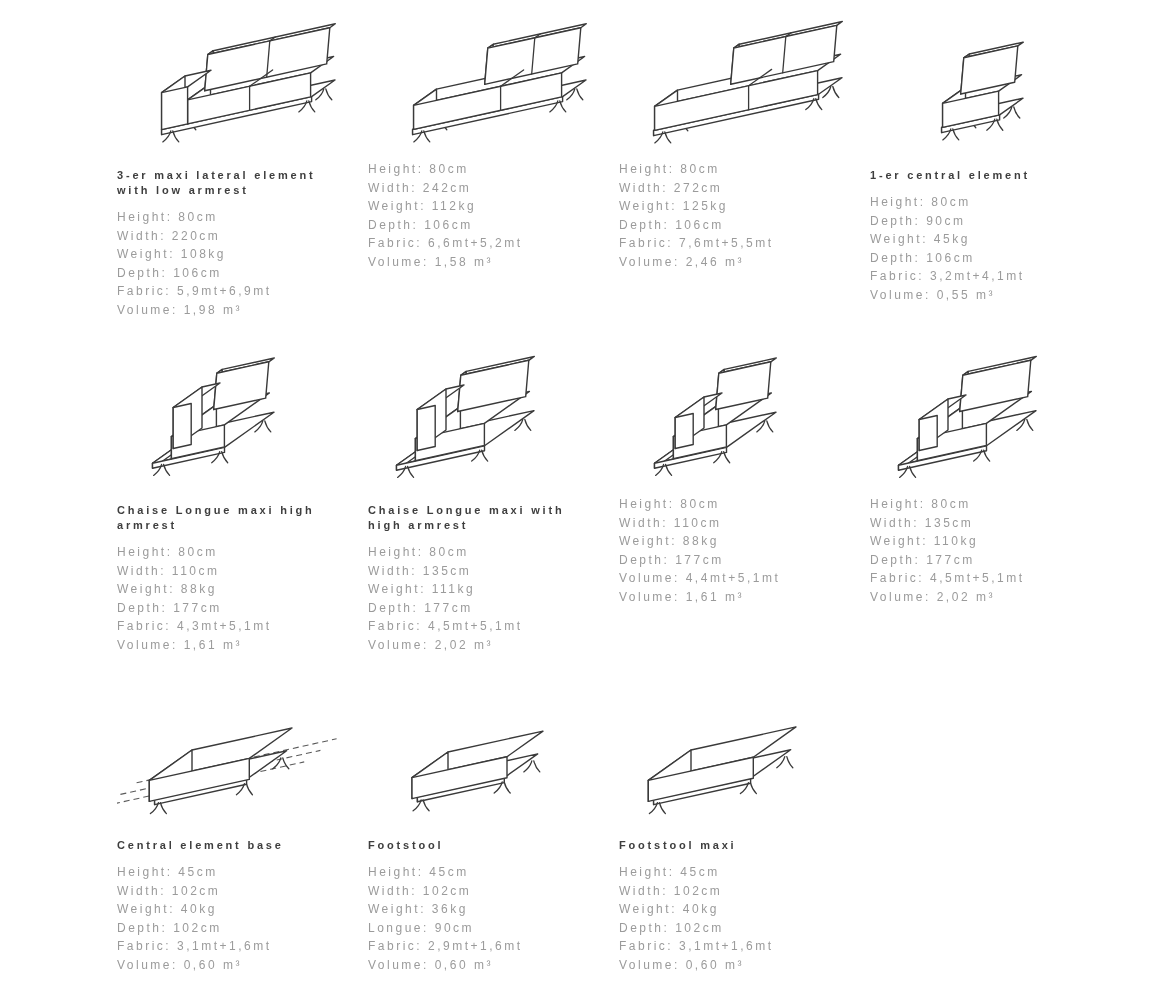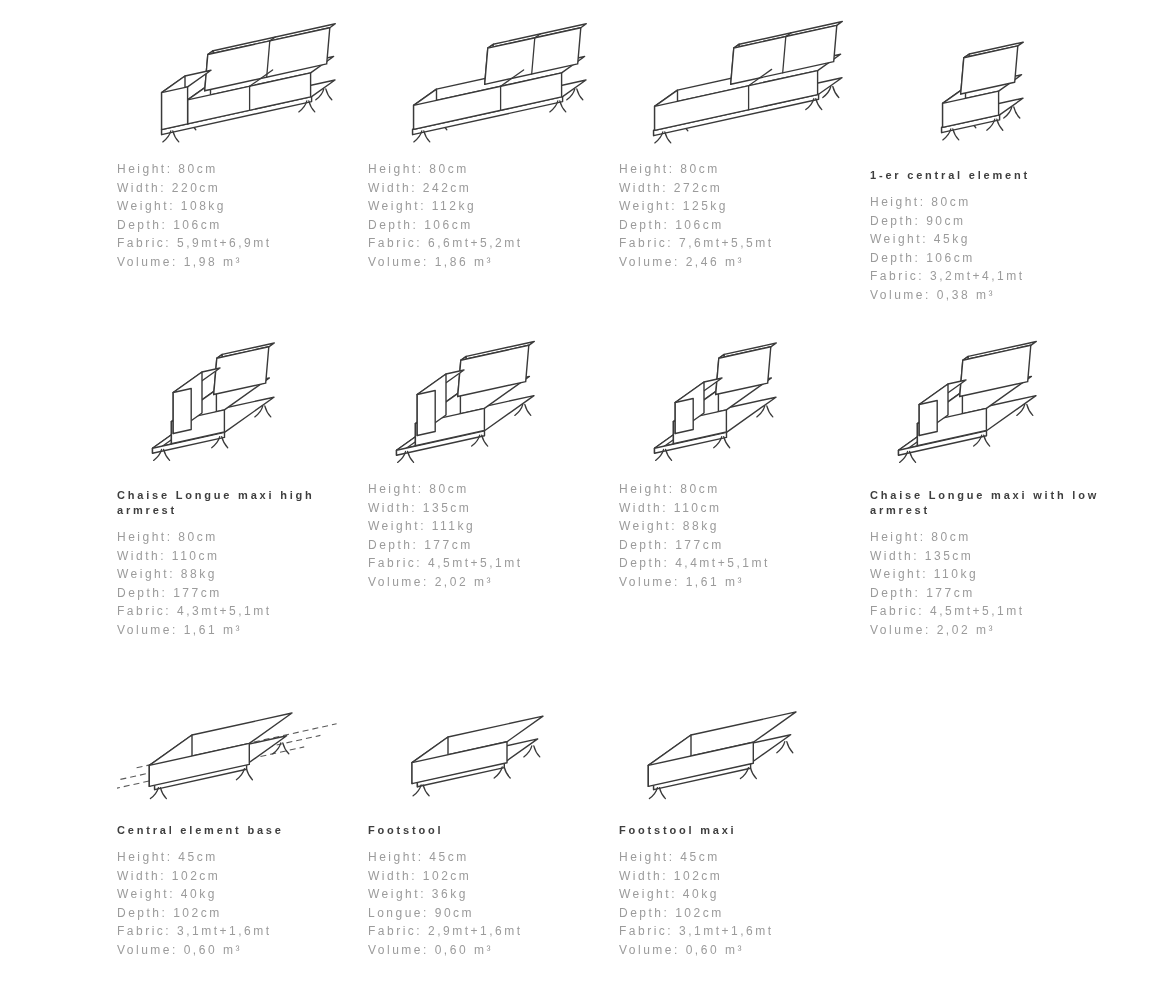--- a/index.html
+++ b/index.html
@@ -68,20 +68,21 @@
           <g class="stroke-only">
             <path d="M155.6 50.0L132.6 66.3"></path>
             <path d="M132.6 66.3L132.6 90.3"></path>
             <path d="M158.3 17.0L152.8 20.9"></path>
             <path d="M152.8 20.9L149.7 57.1"></path>
             <path d="M53.8 110.9C52.8 114.9 49.8 118.9 45.8 121.9M55.8 110.9C56.8 114.9 58.8 118.9 61.8 121.9"></path>
             <path d="M189.8 80.9C188.8 84.9 185.8 88.9 181.8 91.9M191.8 80.9C192.8 84.9 194.8 88.9 197.8 91.9"></path>
           </g>
         </svg>
       </div>
+    <h3 class="title">3-er maxi lateral element with low armrest</h3>
     <div class="specs">
         <div class="spec-line">Height: 80cm</div>
         <div class="spec-line">Width: 220cm</div>
         <div class="spec-line">Weight: 108kg</div>
         <div class="spec-line">Depth: 106cm</div>
         <div class="spec-line">Fabric: 5,9mt+6,9mt</div>
         <div class="spec-line">Volume: 1,98 m³</div>
       </div>
   </div>
 
@@ -113,21 +114,21 @@
             <path d="M189.8 80.9C188.8 84.9 185.8 88.9 181.8 91.9M191.8 80.9C192.8 84.9 194.8 88.9 197.8 91.9"></path>
           </g>
         </svg>
       </div>
     <div class="specs">
         <div class="spec-line">Height: 80cm</div>
         <div class="spec-line">Width: 242cm</div>
         <div class="spec-line">Weight: 112kg</div>
         <div class="spec-line">Depth: 106cm</div>
         <div class="spec-line">Fabric: 6,6mt+5,2mt</div>
-        <div class="spec-line">Volume: 1,86 m³</div>
+        <div class="spec-line">Volume: 1,58 m³</div>
       </div>
   </div>
 
   <div class="card">
     <div class="drawing">
         <svg viewBox="0 0 235 140" class="line-art">
           <g class="dash-lines"></g>
           <g class="stroke-only">
             <path d="M60.9 99.7C59.9 103.7 56.9 107.7 52.9 110.7M62.9 99.7C63.9 103.7 65.8 107.7 68.8 110.7"></path>
             <path d="M211.8 66.5C210.8 70.5 207.8 74.5 203.8 77.5M213.8 66.5C214.8 70.5 216.8 74.5 219.8 77.5"></path>
@@ -188,21 +189,21 @@
           </g>
         </svg>
       </div>
     <h3 class="title">1-er central element</h3>
     <div class="specs">
         <div class="spec-line">Height: 80cm</div>
         <div class="spec-line">Depth: 90cm</div>
         <div class="spec-line">Weight: 45kg</div>
         <div class="spec-line">Depth: 106cm</div>
         <div class="spec-line">Fabric: 3,2mt+4,1mt</div>
-        <div class="spec-line">Volume: 0,38 m³</div>
+        <div class="spec-line">Volume: 0,55 m³</div>
       </div>
   </div>
 
   <div class="card">
     <div class="drawing">
         <svg viewBox="0 0 235 140" class="line-art">
           <g class="dash-lines"></g>
           <g class="stroke-only">
             <path d="M87.8 78.7C86.8 82.7 83.8 86.7 79.8 89.7M89.8 78.7C90.8 82.7 92.8 86.7 95.8 89.7"></path>
             <path d="M145.8 65.9C144.8 69.9 141.8 73.9 137.8 76.9M147.8 65.9C148.8 69.9 150.8 73.9 153.8 76.9"></path>
@@ -259,20 +260,21 @@
             <path d="M78.0 34.0L96.0 30.0L67.2 50.5L49.2 54.5Z"></path>
             <path d="M78.0 34.0L49.2 54.5L49.2 95.5L78.0 75.0Z"></path>
             <path d="M49.2 54.5L67.2 50.5L67.2 91.5L49.2 95.5Z"></path>
           </g>
           <g class="stroke-only">
             <path d="M37.6 111.4C36.6 115.4 33.6 119.4 29.6 122.4M39.6 111.4C40.6 115.4 42.6 119.4 45.6 122.4"></path>
             <path d="M111.7 95.1C110.7 99.1 107.7 103.1 103.7 106.1M113.7 95.1C114.7 99.1 116.7 103.1 119.7 106.1"></path>
           </g>
         </svg>
       </div>
+    <h3 class="title">Chaise Longue maxi with high armrest</h3>
     <div class="specs">
         <div class="spec-line">Height: 80cm</div>
         <div class="spec-line">Width: 135cm</div>
         <div class="spec-line">Weight: 111kg</div>
         <div class="spec-line">Depth: 177cm</div>
         <div class="spec-line">Fabric: 4,5mt+5,1mt</div>
         <div class="spec-line">Volume: 2,02 m³</div>
       </div>
   </div>
 
@@ -302,21 +304,21 @@
             <path d="M44.6 109.4C43.6 113.4 40.6 117.4 36.6 120.4M46.6 109.4C47.6 113.4 49.6 117.4 52.6 120.4"></path>
             <path d="M102.7 96.7C101.7 100.7 98.7 104.7 94.7 107.7M104.7 96.7C105.7 100.7 107.7 104.7 110.7 107.7"></path>
           </g>
         </svg>
       </div>
     <div class="specs">
         <div class="spec-line">Height: 80cm</div>
         <div class="spec-line">Width: 110cm</div>
         <div class="spec-line">Weight: 88kg</div>
         <div class="spec-line">Depth: 177cm</div>
-        <div class="spec-line">Depth: 4,4mt+5,1mt</div>
+        <div class="spec-line">Volume: 4,4mt+5,1mt</div>
         <div class="spec-line">Volume: 1,61 m³</div>
       </div>
   </div>
 
   <div class="card">
     <div class="drawing">
         <svg viewBox="0 0 235 140" class="line-art">
           <g class="dash-lines"></g>
           <g class="stroke-only">
             <path d="M80.8 80.7C79.8 84.7 76.8 88.7 72.8 91.7M82.8 80.7C83.8 84.7 85.8 88.7 88.8 91.7"></path>
@@ -335,21 +337,20 @@
             <path d="M78.0 44.0L96.0 40.0L67.2 60.5L49.2 64.5Z"></path>
             <path d="M78.0 44.0L49.2 64.5L49.2 95.5L78.0 75.0Z"></path>
             <path d="M49.2 64.5L67.2 60.5L67.2 91.5L49.2 95.5Z"></path>
           </g>
           <g class="stroke-only">
             <path d="M37.6 111.4C36.6 115.4 33.6 119.4 29.6 122.4M39.6 111.4C40.6 115.4 42.6 119.4 45.6 122.4"></path>
             <path d="M111.7 95.1C110.7 99.1 107.7 103.1 103.7 106.1M113.7 95.1C114.7 99.1 116.7 103.1 119.7 106.1"></path>
           </g>
         </svg>
       </div>
-    <h3 class="title">Chaise Longue maxi with low armrest</h3>
     <div class="specs">
         <div class="spec-line">Height: 80cm</div>
         <div class="spec-line">Width: 135cm</div>
         <div class="spec-line">Weight: 110kg</div>
         <div class="spec-line">Depth: 177cm</div>
         <div class="spec-line">Fabric: 4,5mt+5,1mt</div>
         <div class="spec-line">Volume: 2,02 m³</div>
       </div>
   </div>
 

